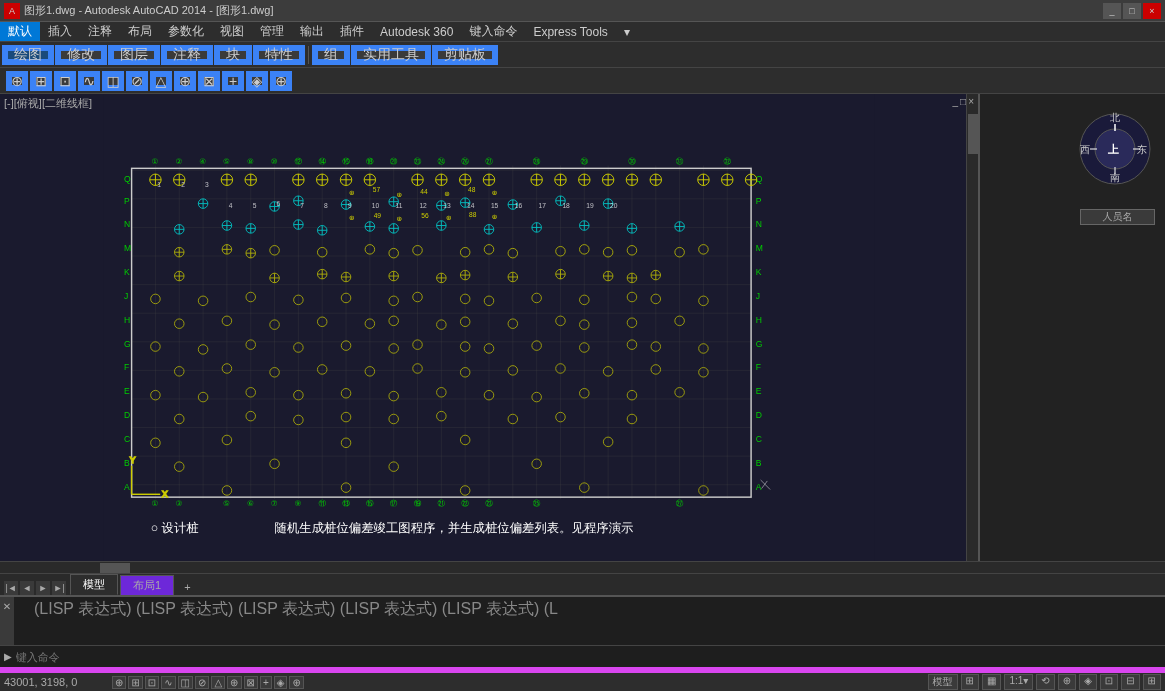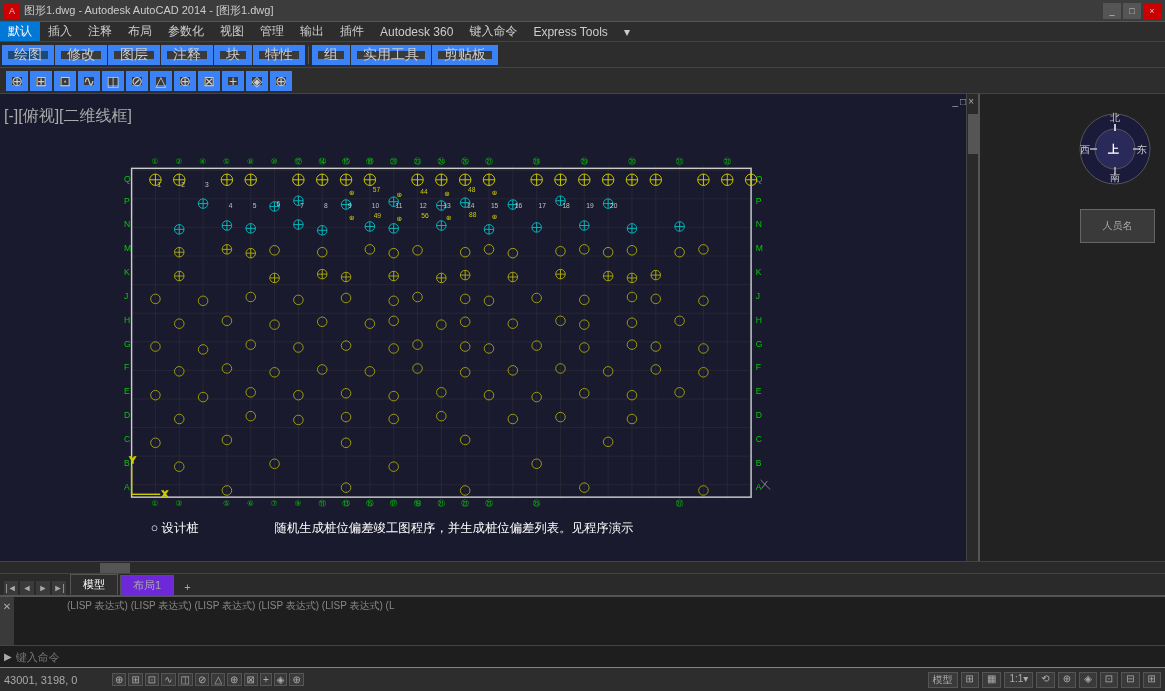--- a/index.html
+++ b/index.html
@@ -99,33 +99,32 @@
       background: #3a3a3a;
       display: flex; align-items: flex-start;
       justify-content: center;
       padding-top: 4px;
       cursor: pointer;
       font-size: 10px;
       color: #aaa;
     }
     #cmd-content {
       flex: 1;
-      padding: 2px 13px;
-      font-size: 10px;
+      padding: 2px 20px;
+      font-size: 16px;
       color: #888;
       overflow: hidden;
-      margin-left: 40px;
     }
     #cmd-line1 { margin-bottom: 2px; }
 
     
     #statusbar {
       height: 24px;
       background: #2d2d2d;
-      border-top: 1px solid #d946ef;
+      border-top: 6px solid #d946ef;
       display: flex;
       align-items: center;
       padding: 0 4px;
       font-size: 11px;
       color: #aaa;
       gap: 4px;
     }
 
     
     #tabbar {
@@ -181,23 +180,23 @@
 
     svg.cad-svg {
       width: 100%;
       height: 100%;
       position: absolute;
       top: 0; left: 0;
     }
 
     #viewport-label {
       position: absolute;
-      top: 12px; left: 4px;
+      top: 2px; left: 4px;
       color: #aaa;
-      font-size: 16px;
+      font-size: 11px;
       pointer-events: none;
       z-index: 10;
     }
 
     #right-area {
       width: 185px;
       background: #222;
       position: relative;
     }
 
@@ -207,21 +206,21 @@
       right: 10px;
       width: 80px;
       height: 80px;
     }
 
     .user-name-box {
       position: absolute;
       top: 115px;
       right: 10px;
       width: 75px;
-      height: 34px;
+      height: 16px;
       background: #3a3a3a;
       border: 1px solid #666;
       display: flex;
       align-items: center;
       justify-content: center;
       font-size: 10px;
       color: #aaa;
     }
 
     

